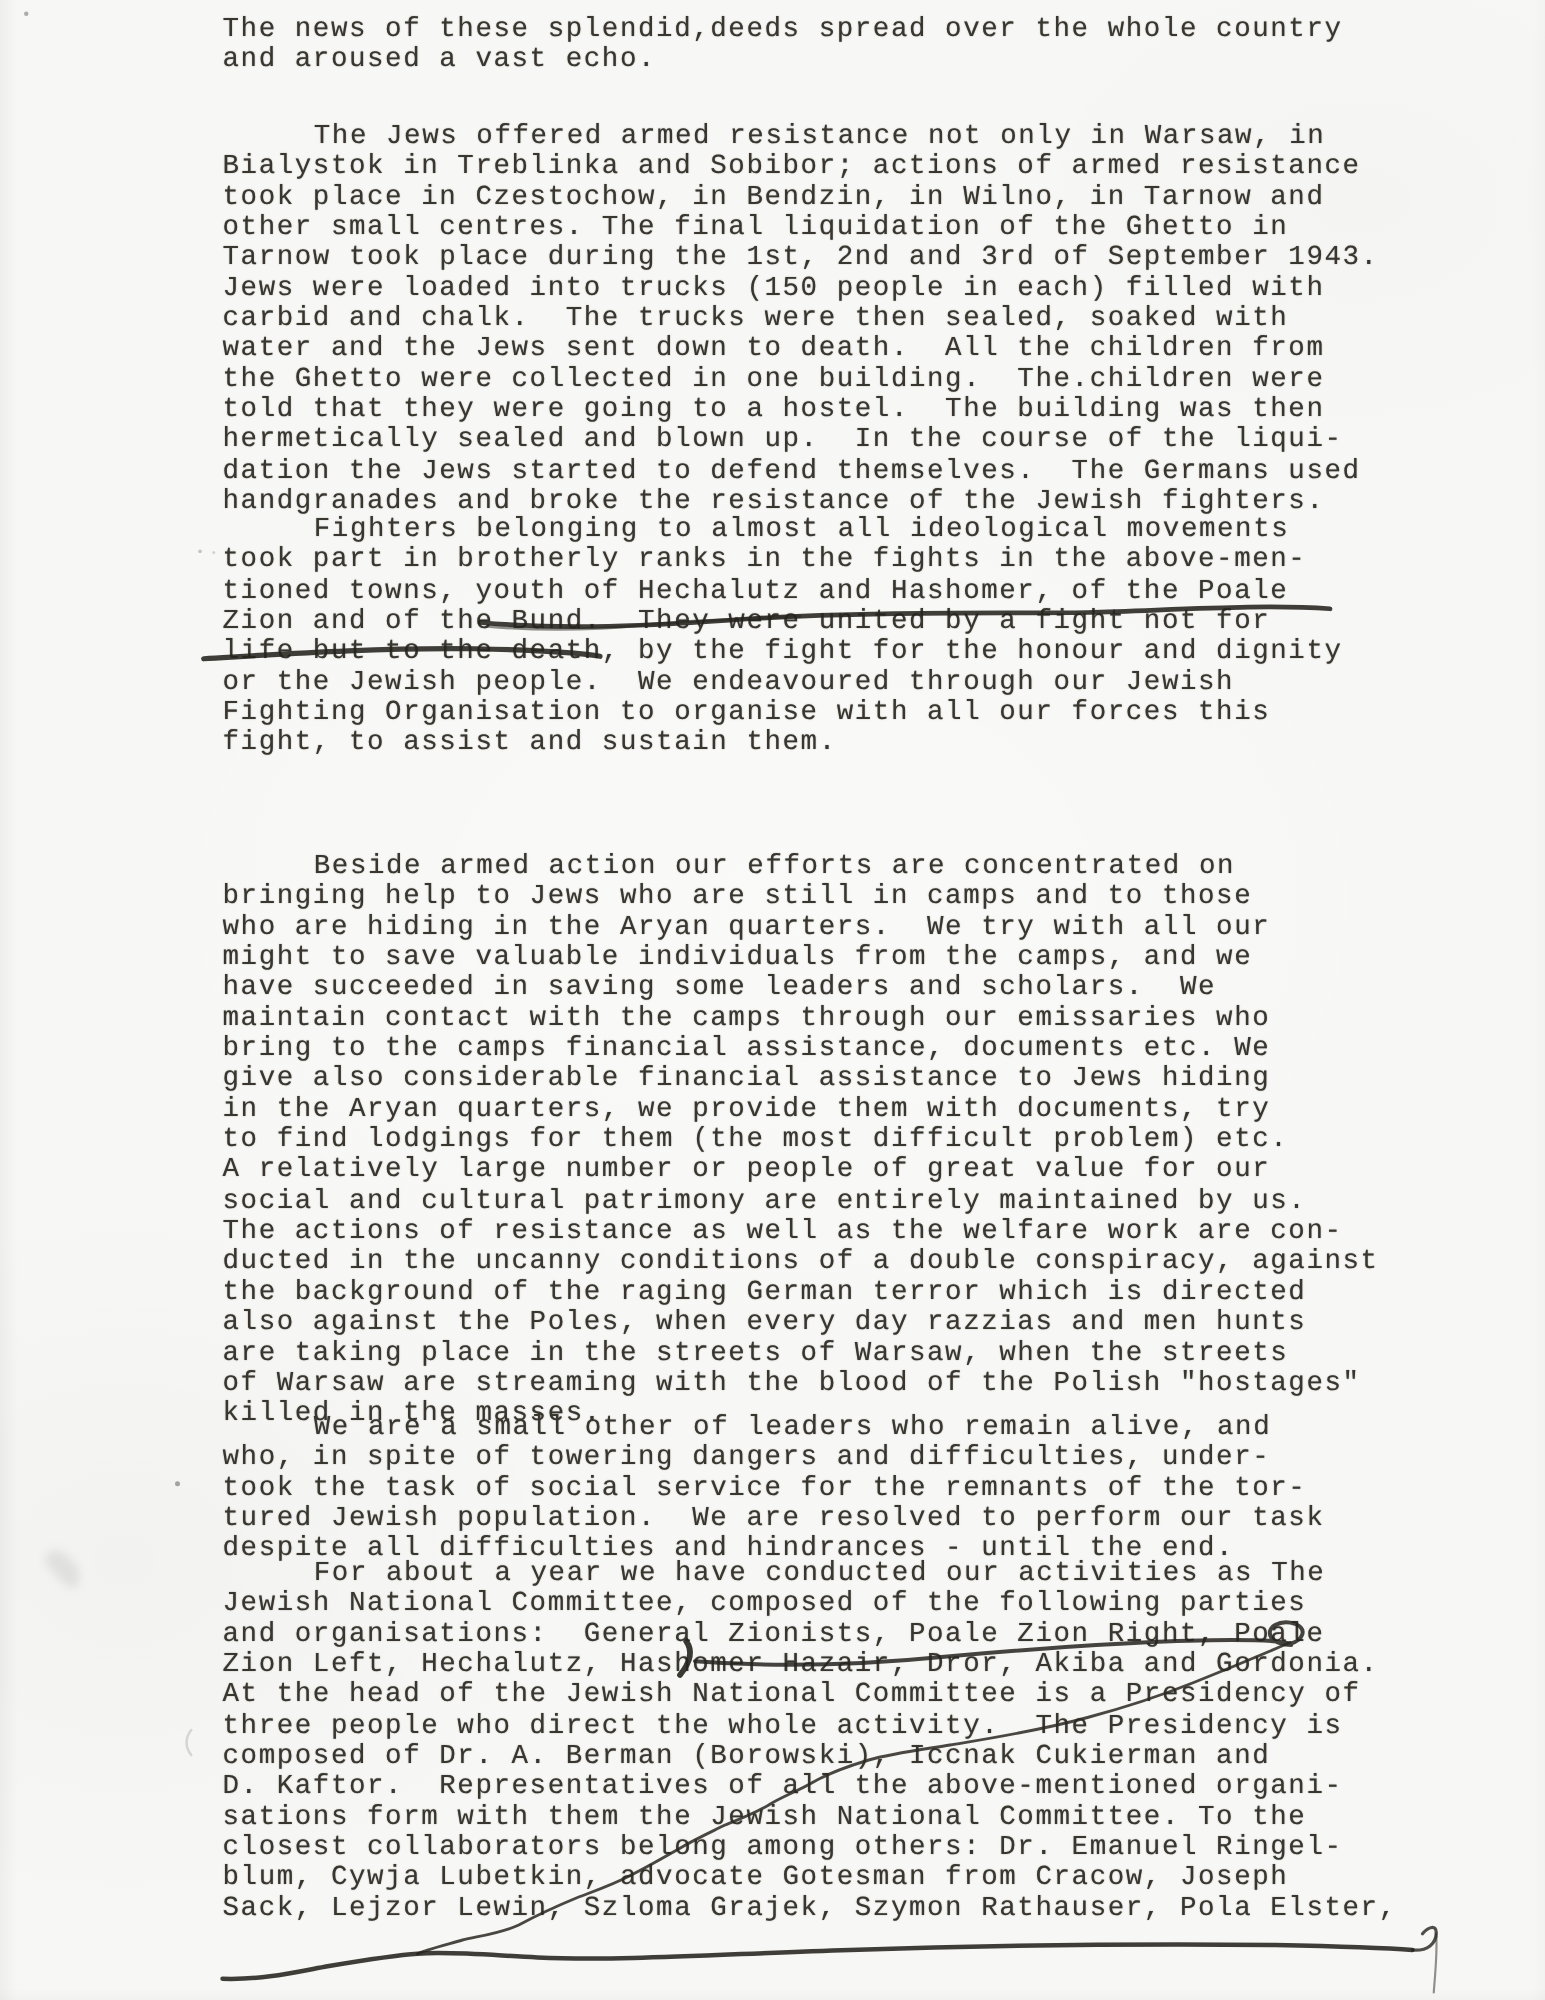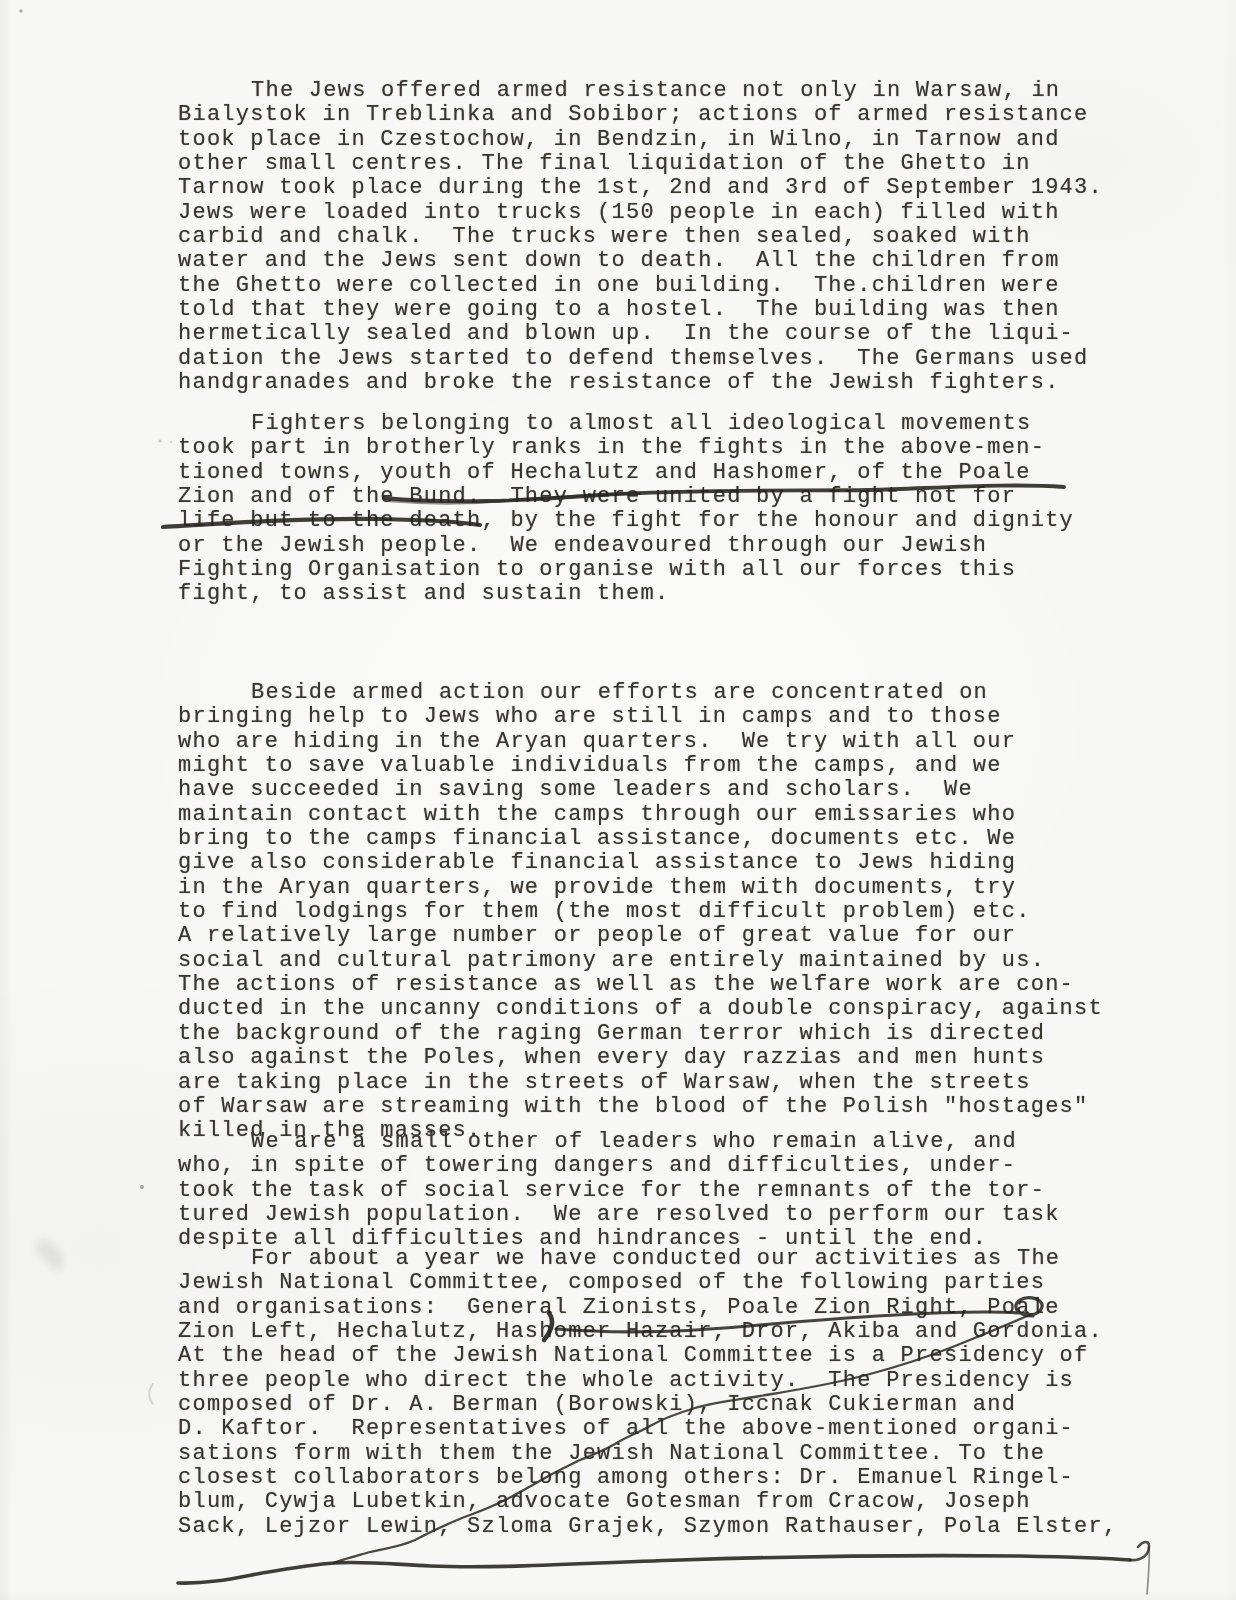--- a/index.html
+++ b/index.html
@@ -35,22 +35,24 @@
     left:0;top:0;width:1236px;height:1600px;
     pointer-events:none;
   }
   .pen path{fill:none;stroke-linecap:round;stroke-linejoin:round;}
 </style>
 </head>
 <body>
 
 <div class="page">
 
+  <p class="para" style="top:12px">The news of these splendid,deeds spread over the whole country
+and aroused a vast echo.</p>
 
-  <p class="para indent" style="top:79px">The Jews offered armed resistance not only in Warsaw, in
+  <p class="para indent" style="top:97px">The Jews offered armed resistance not only in Warsaw, in
 Bialystok in Treblinka and Sobibor; actions of armed resistance
 took place in Czestochow, in Bendzin, in Wilno, in Tarnow and
 other small centres. The final liquidation of the Ghetto in
 Tarnow took place during the 1st, 2nd and 3rd of September 1943.
 Jews were loaded into trucks (150 people in each) filled with
 carbid and chalk.  The trucks were then sealed, soaked with
 water and the Jews sent down to death.  All the children from
 the Ghetto were collected in one building.  The.children were
 told that they were going to a hostel.  The building was then
 hermetically sealed and blown up.  In the course of the liqui-

